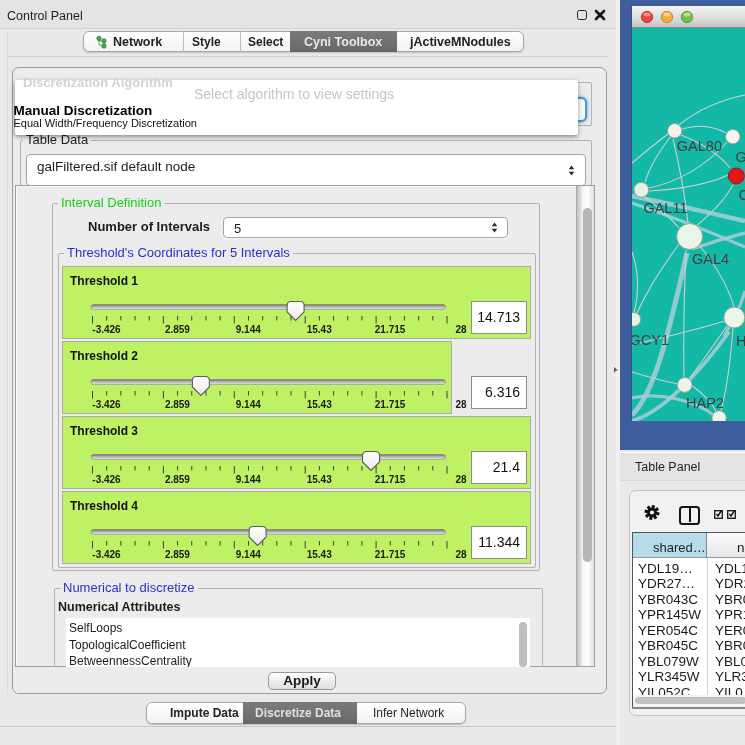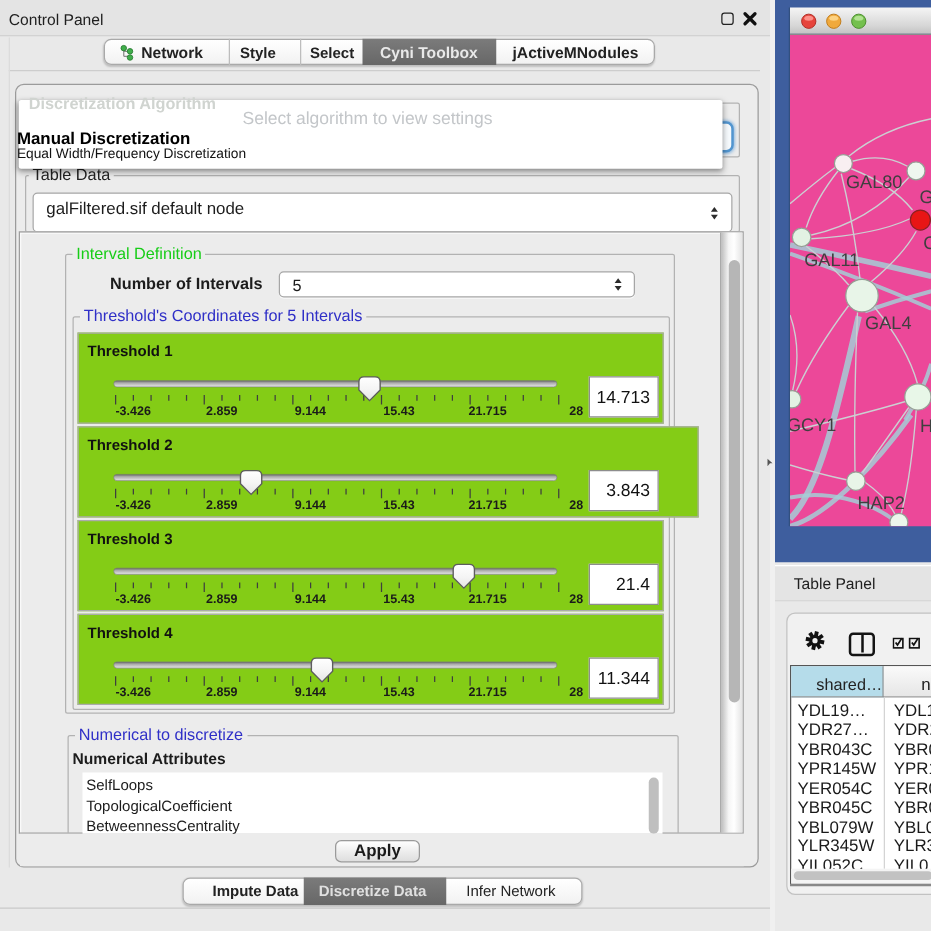--- a/index.html
+++ b/index.html
@@ -3,21 +3,21 @@
 * { margin:0; padding:0; box-sizing:border-box; }
 html,body { width:745px; height:745px; }
 body { font-family:"Liberation Sans",sans-serif; background:#e9e9e9; position:relative;
        overflow:hidden; font-size:13px; color:#1c1c1c; -webkit-font-smoothing:antialiased; }
 .abs { position:absolute; }
 .groupbox { position:absolute; border:1px solid #b2b2b2; border-radius:2px; }
 .grouplab { position:absolute; background:#ececec; padding:0 3px; line-height:13px; font-size:13px; }
 .combo { position:absolute; background:#fff; border:1px solid #a6a6a6; border-radius:4px;
          box-shadow:0 1px 0 rgba(255,255,255,.7); }
 .combo .ar { position:absolute; right:6px; top:50%; margin-top:-6px; width:7px; height:12px; }
-.tpanel { position:absolute; border:1px solid #ababab; background:#84cc16; }
+.tpanel { position:absolute; border:1px solid #ababab; background:#bef264; }
 .tlabel { position:absolute; left:7px; top:7px; font-weight:bold; font-size:12px; color:#111; }
 .ticklab { position:absolute; top:57px; width:60px; text-align:center; font-size:10px;
            font-weight:bold; color:#1a1a1a;padding-left:28px; }
 .valbox { position:absolute; left:408px; top:34px; width:56px; height:33px; background:#fff;
           border:1px solid #8d8d8d; font-size:14px; color:#111; text-align:right;
           line-height:31px; padding-right:6px; }
 .trow { position:absolute; font-size:13.5px; color:#1a1a1a; white-space:nowrap; }
 </style></head><body>
 
 <div class="abs" style="left:0;top:0;width:616px;height:29px;background:#e4e4e4;border-bottom:1px solid #d2d2d2"></div>
@@ -100,21 +100,21 @@
       <path d="M224.12,45.0 L224.12,38.5 Q224.12,34.5 228.12,34.5 L237.12,34.5 Q241.12,34.5 241.12,38.5 L241.12,45.0 L232.62,53.5 Z" fill="url(#th)" stroke="#5d5d5d" stroke-width="1.1"></path>
     </svg>
     <span class="ticklab" style="left:-0.5px">-3.426</span>
     <span class="ticklab" style="left:70.4px">2.859</span>
     <span class="ticklab" style="left:141.3px">9.144</span>
     <span class="ticklab" style="left:212.2px">15.43</span>
     <span class="ticklab" style="left:283.1px">21.715</span>
     <span class="ticklab" style="left:354.0px">28</span>
     <div class="valbox">14.713</div>
   </div>
-<div class="tpanel" style="left:62px;top:341px;width:497px;height:73px">
+<div class="tpanel" style="left:62px;top:341px;width:390px;height:73px">
     <div class="tlabel">Threshold 2</div>
     <svg width="469" height="73" style="position:absolute;left:0;top:0">
       <defs>
         <linearGradient id="tg" x1="0" y1="0" x2="0" y2="1">
           <stop offset="0" stop-color="#636363"></stop>
           <stop offset="0.35" stop-color="#a9a9a9"></stop>
           <stop offset="1" stop-color="#e9e9e9"></stop>
         </linearGradient>
         <linearGradient id="th" x1="0" y1="0" x2="0" y2="1">
           <stop offset="0" stop-color="#ffffff"></stop>
@@ -125,21 +125,21 @@
       <rect x="28" y="37.5" width="354.5" height="5" rx="2.5" fill="url(#tg)" stroke="#7a7a7a" stroke-width="0.5"></rect>
       <path d="M29.50,49 V56.5 M43.68,49 V53.5 M57.86,49 V53.5 M72.04,49 V53.5 M86.22,49 V53.5 M100.40,49 V56.5 M114.58,49 V53.5 M128.76,49 V53.5 M142.94,49 V53.5 M157.12,49 V53.5 M171.30,49 V56.5 M185.48,49 V53.5 M199.66,49 V53.5 M213.84,49 V53.5 M228.02,49 V53.5 M242.20,49 V56.5 M256.38,49 V53.5 M270.56,49 V53.5 M284.74,49 V53.5 M298.92,49 V53.5 M313.10,49 V56.5 M327.28,49 V53.5 M341.46,49 V53.5 M355.64,49 V53.5 M369.82,49 V53.5 M384.00,49 V56.5" stroke="#3f3f3f" stroke-width="1"></path>
       <path d="M129.39,45.0 L129.39,38.5 Q129.39,34.5 133.39,34.5 L142.39,34.5 Q146.39,34.5 146.39,38.5 L146.39,45.0 L137.89,53.5 Z" fill="url(#th)" stroke="#5d5d5d" stroke-width="1.1"></path>
     </svg>
     <span class="ticklab" style="left:-0.5px">-3.426</span>
     <span class="ticklab" style="left:70.4px">2.859</span>
     <span class="ticklab" style="left:141.3px">9.144</span>
     <span class="ticklab" style="left:212.2px">15.43</span>
     <span class="ticklab" style="left:283.1px">21.715</span>
     <span class="ticklab" style="left:354.0px">28</span>
-    <div class="valbox">3.843</div>
+    <div class="valbox">6.316</div>
   </div>
 <div class="tpanel" style="left:62px;top:416px;width:469px;height:73px">
     <div class="tlabel">Threshold 3</div>
     <svg width="469" height="73" style="position:absolute;left:0;top:0">
       <defs>
         <linearGradient id="tg" x1="0" y1="0" x2="0" y2="1">
           <stop offset="0" stop-color="#636363"></stop>
           <stop offset="0.35" stop-color="#a9a9a9"></stop>
           <stop offset="1" stop-color="#e9e9e9"></stop>
         </linearGradient>
@@ -224,21 +224,21 @@
 <div class="abs" style="left:631px;top:6px;width:1px;height:415px;background:#32507f"></div>
 <div class="abs" style="left:632px;top:6px;width:113px;height:22px;background:linear-gradient(#f5f5f5,#d6d6d6 70%,#c3c3c3);border-bottom:1px solid #8a8a8a"></div>
 <svg class="abs" style="left:640px;top:10px" width="60" height="14">
  <circle cx="7" cy="7" r="5.7" fill="#e6443c" stroke="#b03028" stroke-width="0.8"></circle>
  <ellipse cx="7" cy="4.6" rx="3.6" ry="2" fill="#ff9d96" opacity="0.85"></ellipse>
  <circle cx="27" cy="7" r="5.7" fill="#f0a93c" stroke="#c07d1e" stroke-width="0.8"></circle>
  <ellipse cx="27" cy="4.6" rx="3.6" ry="2" fill="#ffd98e" opacity="0.85"></ellipse>
  <circle cx="47" cy="7" r="5.7" fill="#74c04e" stroke="#4e8f30" stroke-width="0.8"></circle>
  <ellipse cx="47" cy="4.6" rx="3.6" ry="2" fill="#bce89e" opacity="0.85"></ellipse>
 </svg>
-<div class="abs" style="left:632px;top:28px;width:113px;height:393px;background:#ec4899;overflow:hidden">
+<div class="abs" style="left:632px;top:28px;width:113px;height:393px;background:#14b8a6;overflow:hidden">
 <svg width="113" height="393" style="position:absolute;left:0;top:0">
       <g transform="translate(-632,-28)">
         <path d="M632,196 Q690,208 745,221" fill="none" stroke="#a4ced6" stroke-width="4.5" stroke-opacity="0.85"></path>
         <path d="M632,203 Q688,222 745,247" fill="none" stroke="#a4ced6" stroke-width="3.2" stroke-opacity="0.85"></path>
         <path d="M632,415 C656,392 671,322 687,253" fill="none" stroke="#a4ced6" stroke-width="5.0" stroke-opacity="0.85"></path>
         <path d="M632,421 C664,412 703,368 729,332" fill="none" stroke="#a4ced6" stroke-width="3.8" stroke-opacity="0.85"></path>
         <path d="M632,398 C660,392 694,400 715,416" fill="none" stroke="#a4ced6" stroke-width="3.2" stroke-opacity="0.85"></path>
         <path d="M724,336 Q739,312 745,291" fill="none" stroke="#a4ced6" stroke-width="3.2" stroke-opacity="0.85"></path>
         <path d="M692,249 Q718,240 745,233" fill="none" stroke="#a4ced6" stroke-width="3.4" stroke-opacity="0.85"></path>
         <path d="M745,95 Q706,103 679,125" fill="none" stroke="#cccfd2" stroke-width="1.1"></path>

